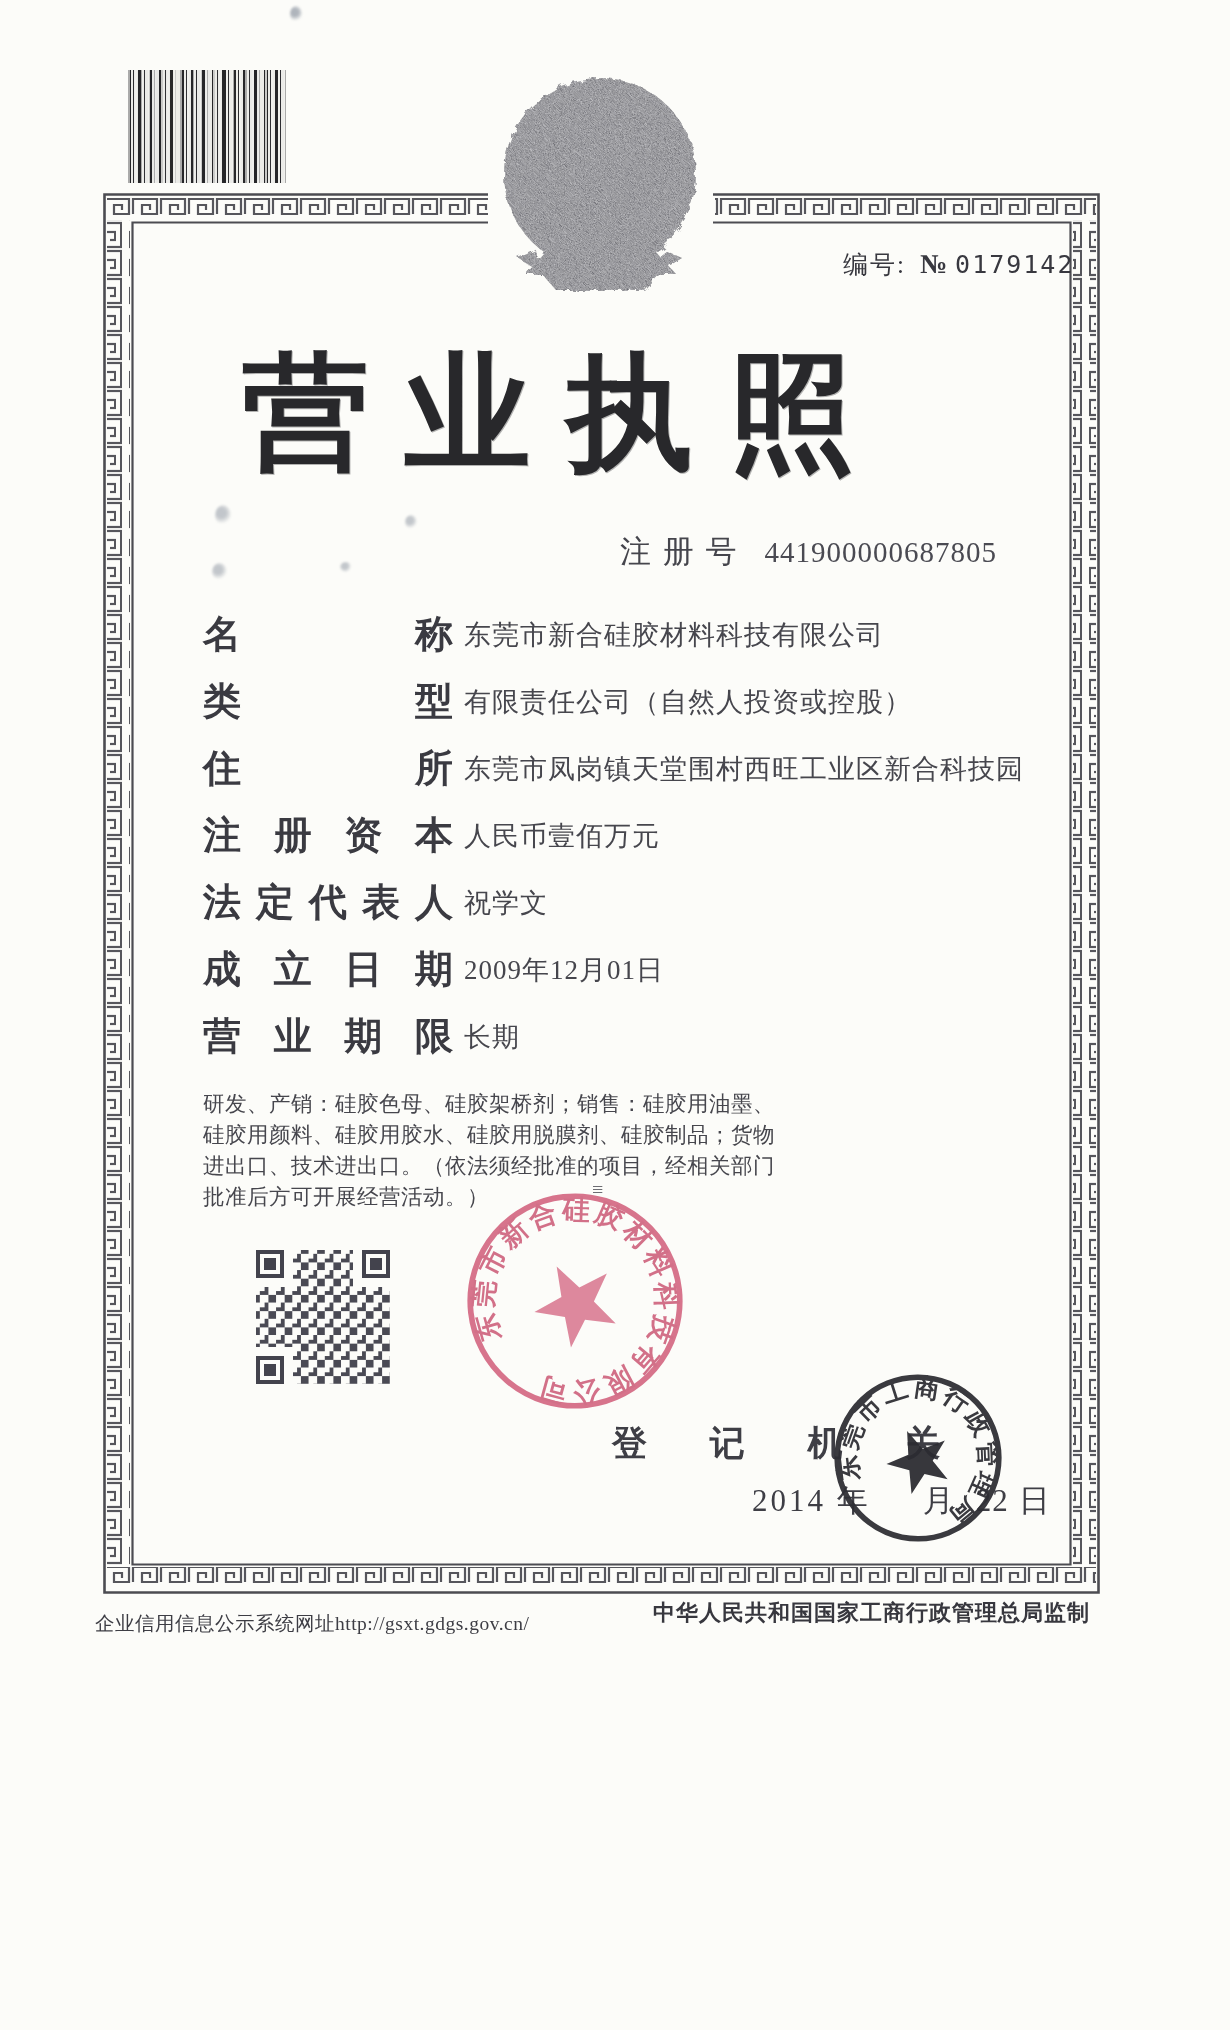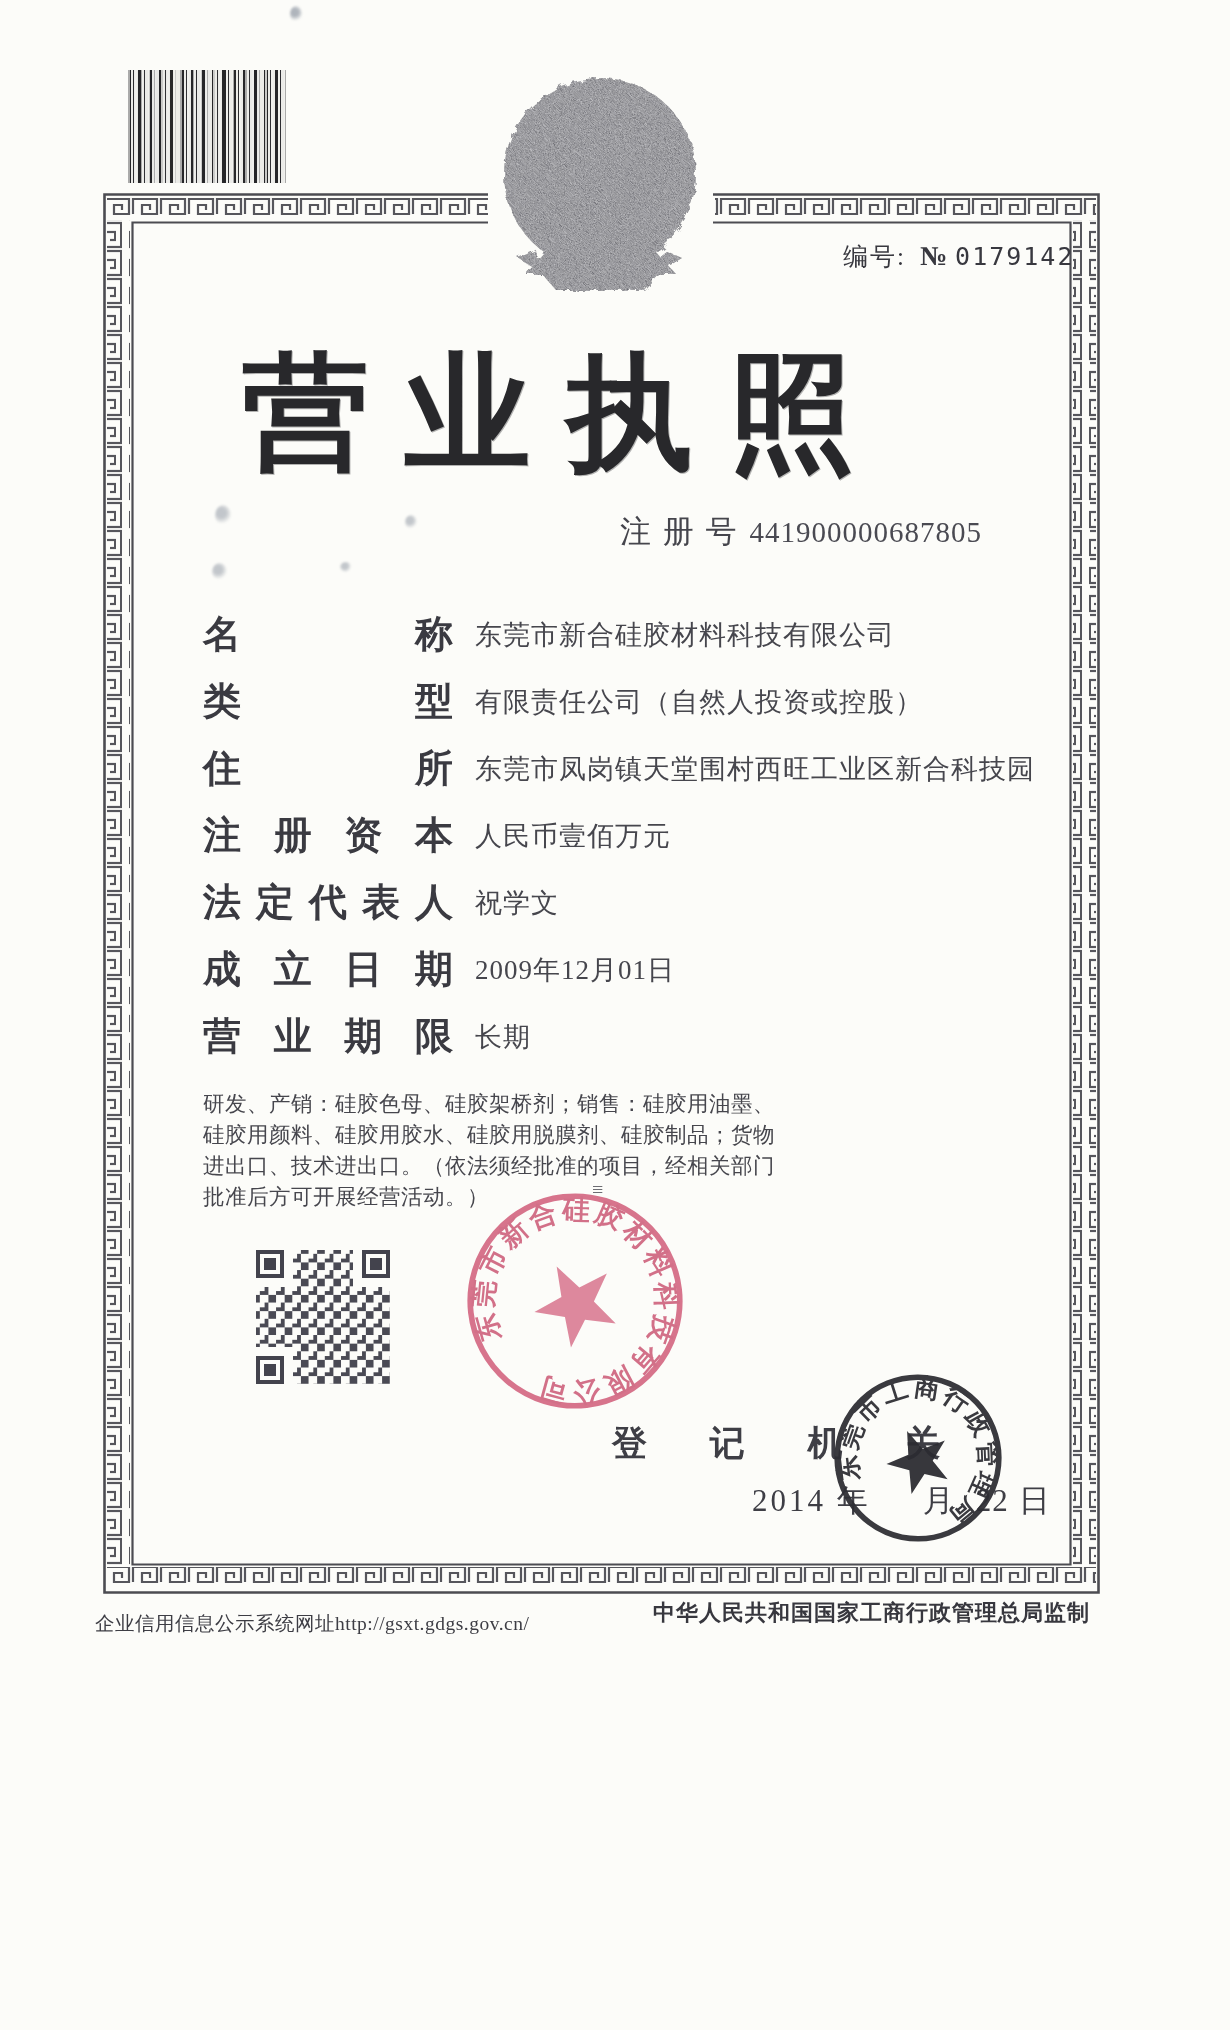--- a/index.html
+++ b/index.html
@@ -12,40 +12,40 @@
   .abs{position:absolute;}
   
   .barcode{
     left:128px;top:70px;width:158px;height:113px;
     background:
       repeating-linear-gradient(90deg, rgba(252,252,249,.65) 0 2px, transparent 2px 7px, rgba(252,252,249,.8) 7px 9px, transparent 9px 13px),
       repeating-linear-gradient(90deg,#1e1e22 0 3px,#f4f4f1 3px 5px,#26262a 5px 6px,#f4f4f1 6px 10px,#1e1e22 10px 14px,#f4f4f1 14px 16px,#2a2a2e 16px 17px,#f4f4f1 17px 21px);
     filter:contrast(.92);
   }
   
-  .serial{left:843px;top:240px;font-size:25px;color:#38383f;letter-spacing:2px;white-space:nowrap;}
+  .serial{left:843px;top:248px;font-size:25px;color:#38383f;letter-spacing:2px;white-space:nowrap;}
   .serial .sym{font-weight:bold;font-size:27px;margin:0 6px 0 14px;}
   .serial .num{font-family:"DejaVu Sans Mono",monospace;font-size:25px;letter-spacing:2px;}
   
   .title-row{left:103px;top:330px;width:891px;display:flex;justify-content:center;}
   .title-row span{
     font-family:"DejaVu Sans","Liberation Sans",sans-serif;
     font-size:126px;font-weight:900;color:#28282b;
     letter-spacing:36px;margin-right:-36px;white-space:nowrap;
     text-shadow:1px 1px 0 rgba(40,40,43,.35);
   }
   
-  .regno{left:620px;top:511px;display:flex;align-items:baseline;gap:11px;white-space:nowrap;}
+  .regno{left:620px;top:531px;display:flex;align-items:baseline;gap:26px;white-space:nowrap;}
   .regno .lbl{font-size:31px;color:#45454c;letter-spacing:2px;}
   .regno .num{font-size:29px;color:#4a4a52;letter-spacing:1px;}
   
   .fields{left:203px;top:612px;width:870px;}
   .frow{display:flex;align-items:flex-start;margin-bottom:23px;}
   .flabel{
-    width:250px;min-width:250px;margin-right:22px;
+    width:250px;min-width:250px;margin-right:11px;
     font-size:38px;line-height:44px;color:#3a3a41;font-weight:600;
     text-align:justify;text-align-last:justify;
   }
   .fvalue{font-size:27px;line-height:40px;padding-top:3px;color:#46464d;letter-spacing:1px;}
   .fvalue.small{font-size:21.5px;line-height:31px;letter-spacing:.5px;width:588px;padding-top:8px;}
   
   .qr{left:256px;top:1250px;}
   
   .red-seal{left:462px;top:1188px;opacity:.88;}
   .black-seal{left:822px;top:1362px;opacity:.94;}

